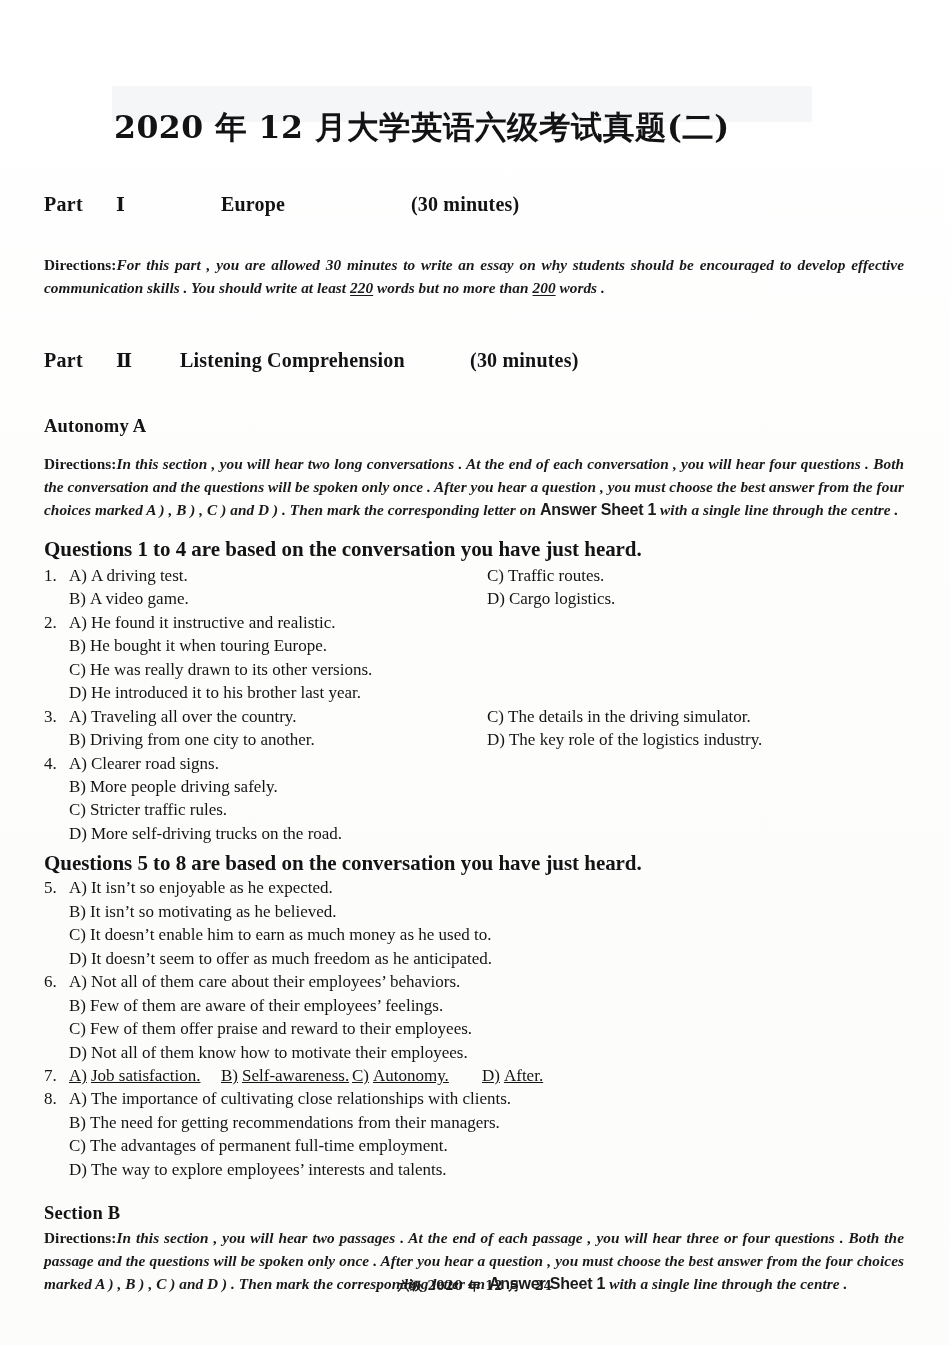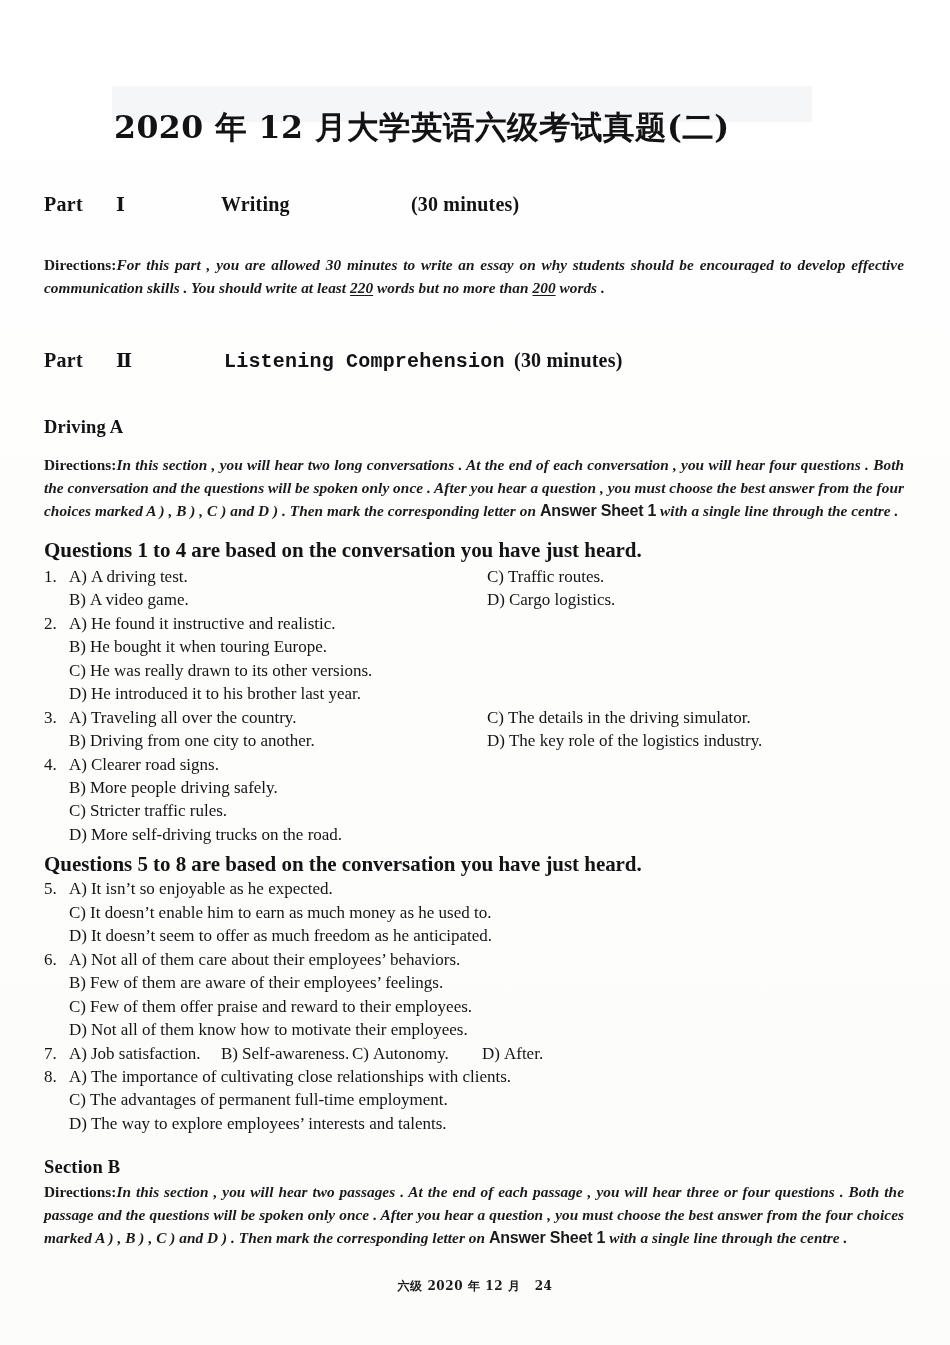--- a/index.html
+++ b/index.html
@@ -68,21 +68,21 @@
     font-size: 19px;
   }
   .part-row .p-name { flex: none; letter-spacing: .2px; }
   .part-row .p-time { flex: none; letter-spacing: .2px; }
 
   #part1-row { margin-top: 48px; }
   #part1-row .p-name  { margin-left: 96px; width: 190px; }
   #part1-row .p-time  { margin-left: 0; }
 
   #part2-row { margin-top: 50px; }
-  #part2-row .p-name  { margin-left: 92px; width: 290px; font-family: Liberation Mono, monospace; }
+  #part2-row .p-name  { margin-left: 48px; width: 290px; }
   #part2-row .p-time  { margin-left: 0; }
 
   
   .directions {
     font-style: italic;
     font-weight: 700;
     font-size: 15.3px;
     line-height: 1.47;
     text-align: justify;
     color: #1a1a1c;
@@ -149,21 +149,21 @@
     vertical-align: top;
     white-space: nowrap;
   }
   .opt .tag { margin-right: 4px; }
 
   
   .opt-row.two-col .opt.left  { width: 418px; }
   .opt-row.two-col .opt.right { width: auto; }
 
   
-  .opt-row.quad .opt { white-space: nowrap; }
+  .opt-row.quad .opt { white-space: nowrap; text-decoration: underline; }
   .opt-row.quad .opt.c1 { width: 152px; }
   .opt-row.quad .opt.c2 { width: 131px; }
   .opt-row.quad .opt.c3 { width: 130px; }
   .opt-row.quad .opt.c4 { width: auto; }
 
   #q1 { margin-top: 2px; }
   #q2, #q3, #q4, #q5, #q6, #q7, #q8 { margin-top: 0px; }
 
   
   .footer {
@@ -186,34 +186,34 @@
 <div class="page">
   <div class="scan-tint"></div>
 
   <div class="content">
 
     <h1 class="doc-title">2020 年 12 月大学英语六级考试真题(二)</h1>
 
     <div class="part-row" id="part1-row">
       <span class="p-label">Part</span>
       <span class="p-numeral">Ⅰ</span>
-      <span class="p-name">Writing</span>
+      <span class="p-name">Europe</span>
       <span class="p-time">(30 minutes)</span>
     </div>
 
     <p class="directions" id="dir-part1"><span class="d-head">Directions:</span><span>For this part , you are allowed 30 minutes to write an essay on why students should be encouraged to develop effective communication skills . You should write at least </span><u>220</u><span> words but no more than </span><u>200</u><span> words .</span></p>
 
     <div class="part-row" id="part2-row">
       <span class="p-label">Part</span>
       <span class="p-numeral">Ⅱ</span>
       <span class="p-name">Listening Comprehension</span>
       <span class="p-time">(30 minutes)</span>
     </div>
 
-    <div class="section-head" id="sec-a-head">Driving A</div>
+    <div class="section-head" id="sec-a-head">Autonomy A</div>
 
     <p class="directions" id="dir-secA"><span class="d-head">Directions:</span><span>In this section , you will hear two long conversations . At the end of each conversation , you will hear four questions . Both the conversation and the questions will be spoken only once . After you hear a question , you must choose the best answer from the four choices marked A ) , B ) , C ) and D ) . Then mark the corresponding letter on </span><span class="sheet">Answer Sheet 1</span><span> with a single line through the centre .</span></p>
 
     <div class="q-lead">Questions 1 to 4 are based on the conversation you have just heard.</div>
 
     <div class="q-item" id="q1">
       <span class="q-num">1.</span>
       <div class="opt-row two-col">
         <span class="opt left"><span class="tag">A)</span><span>A driving test.</span></span><span class="opt right"><span class="tag">C)</span><span>Traffic routes.</span></span>
       </div>
@@ -246,20 +246,21 @@
       <div class="opt-row"><span class="opt"><span class="tag">B)</span><span>More people driving safely.</span></span></div>
       <div class="opt-row"><span class="opt"><span class="tag">C)</span><span>Stricter traffic rules.</span></span></div>
       <div class="opt-row"><span class="opt"><span class="tag">D)</span><span>More self-driving trucks on the road.</span></span></div>
     </div>
 
     <div class="q-lead">Questions 5 to 8 are based on the conversation you have just heard.</div>
 
     <div class="q-item" id="q5">
       <span class="q-num">5.</span>
       <div class="opt-row"><span class="opt"><span class="tag">A)</span><span>It isn’t so enjoyable as he expected.</span></span></div>
+      <div class="opt-row"><span class="opt"><span class="tag">B)</span><span>It isn’t so motivating as he believed.</span></span></div>
       <div class="opt-row"><span class="opt"><span class="tag">C)</span><span>It doesn’t enable him to earn as much money as he used to.</span></span></div>
       <div class="opt-row"><span class="opt"><span class="tag">D)</span><span>It doesn’t seem to offer as much freedom as he anticipated.</span></span></div>
     </div>
 
     <div class="q-item" id="q6">
       <span class="q-num">6.</span>
       <div class="opt-row"><span class="opt"><span class="tag">A)</span><span>Not all of them care about their employees’ behaviors.</span></span></div>
       <div class="opt-row"><span class="opt"><span class="tag">B)</span><span>Few of them are aware of their employees’ feelings.</span></span></div>
       <div class="opt-row"><span class="opt"><span class="tag">C)</span><span>Few of them offer praise and reward to their employees.</span></span></div>
       <div class="opt-row"><span class="opt"><span class="tag">D)</span><span>Not all of them know how to motivate their employees.</span></span></div>
@@ -268,20 +269,21 @@
     <div class="q-item" id="q7">
       <span class="q-num">7.</span>
       <div class="opt-row quad">
         <span class="opt c1"><span class="tag">A)</span><span>Job satisfaction.</span></span><span class="opt c2"><span class="tag">B)</span><span>Self-awareness.</span></span><span class="opt c3"><span class="tag">C)</span><span>Autonomy.</span></span><span class="opt c4"><span class="tag">D)</span><span>After.</span></span>
       </div>
     </div>
 
     <div class="q-item" id="q8">
       <span class="q-num">8.</span>
       <div class="opt-row"><span class="opt"><span class="tag">A)</span><span>The importance of cultivating close relationships with clients.</span></span></div>
+      <div class="opt-row"><span class="opt"><span class="tag">B)</span><span>The need for getting recommendations from their managers.</span></span></div>
       <div class="opt-row"><span class="opt"><span class="tag">C)</span><span>The advantages of permanent full-time employment.</span></span></div>
       <div class="opt-row"><span class="opt"><span class="tag">D)</span><span>The way to explore employees’ interests and talents.</span></span></div>
     </div>
 
     <div class="section-head" id="sec-b-head">Section B</div>
 
     <p class="directions" id="dir-secB"><span class="d-head">Directions:</span><span>In this section , you will hear two passages . At the end of each passage , you will hear three or four questions . Both the passage and the questions will be spoken only once . After you hear a question , you must choose the best answer from the four choices marked A ) , B ) , C ) and D ) . Then mark the corresponding letter on </span><span class="sheet">Answer Sheet 1</span><span> with a single line through the centre .</span></p>
 
   </div>
 

